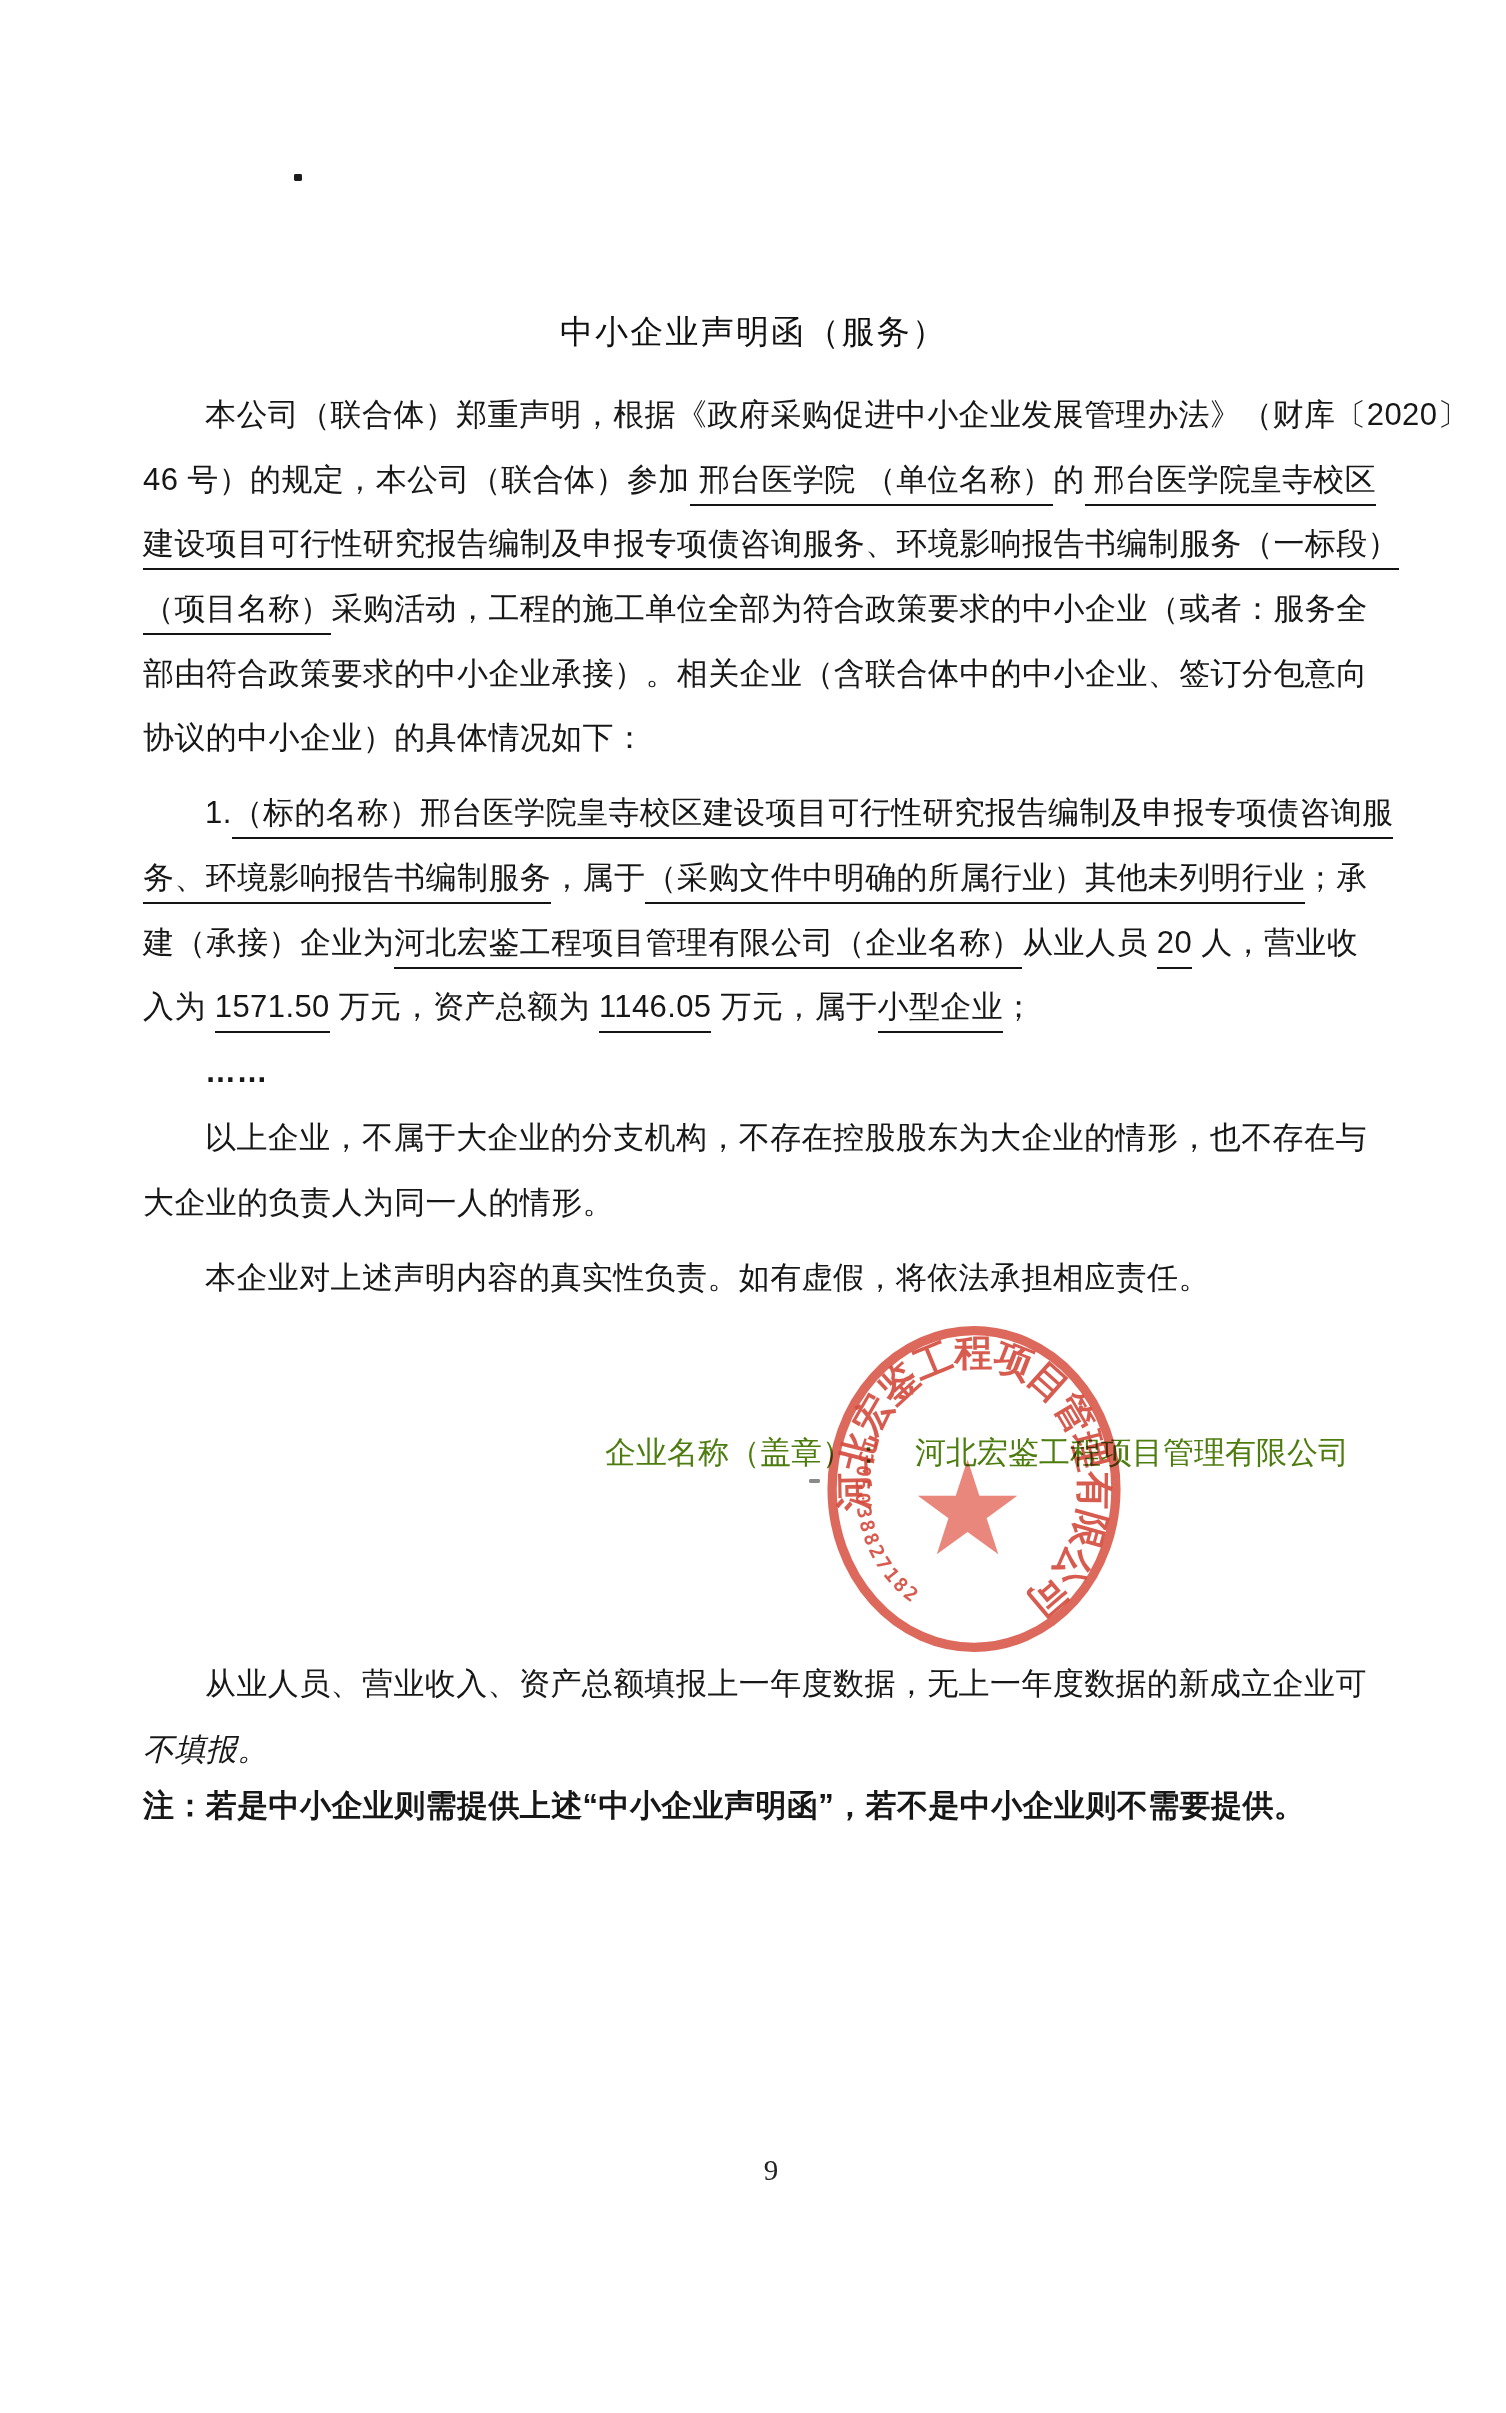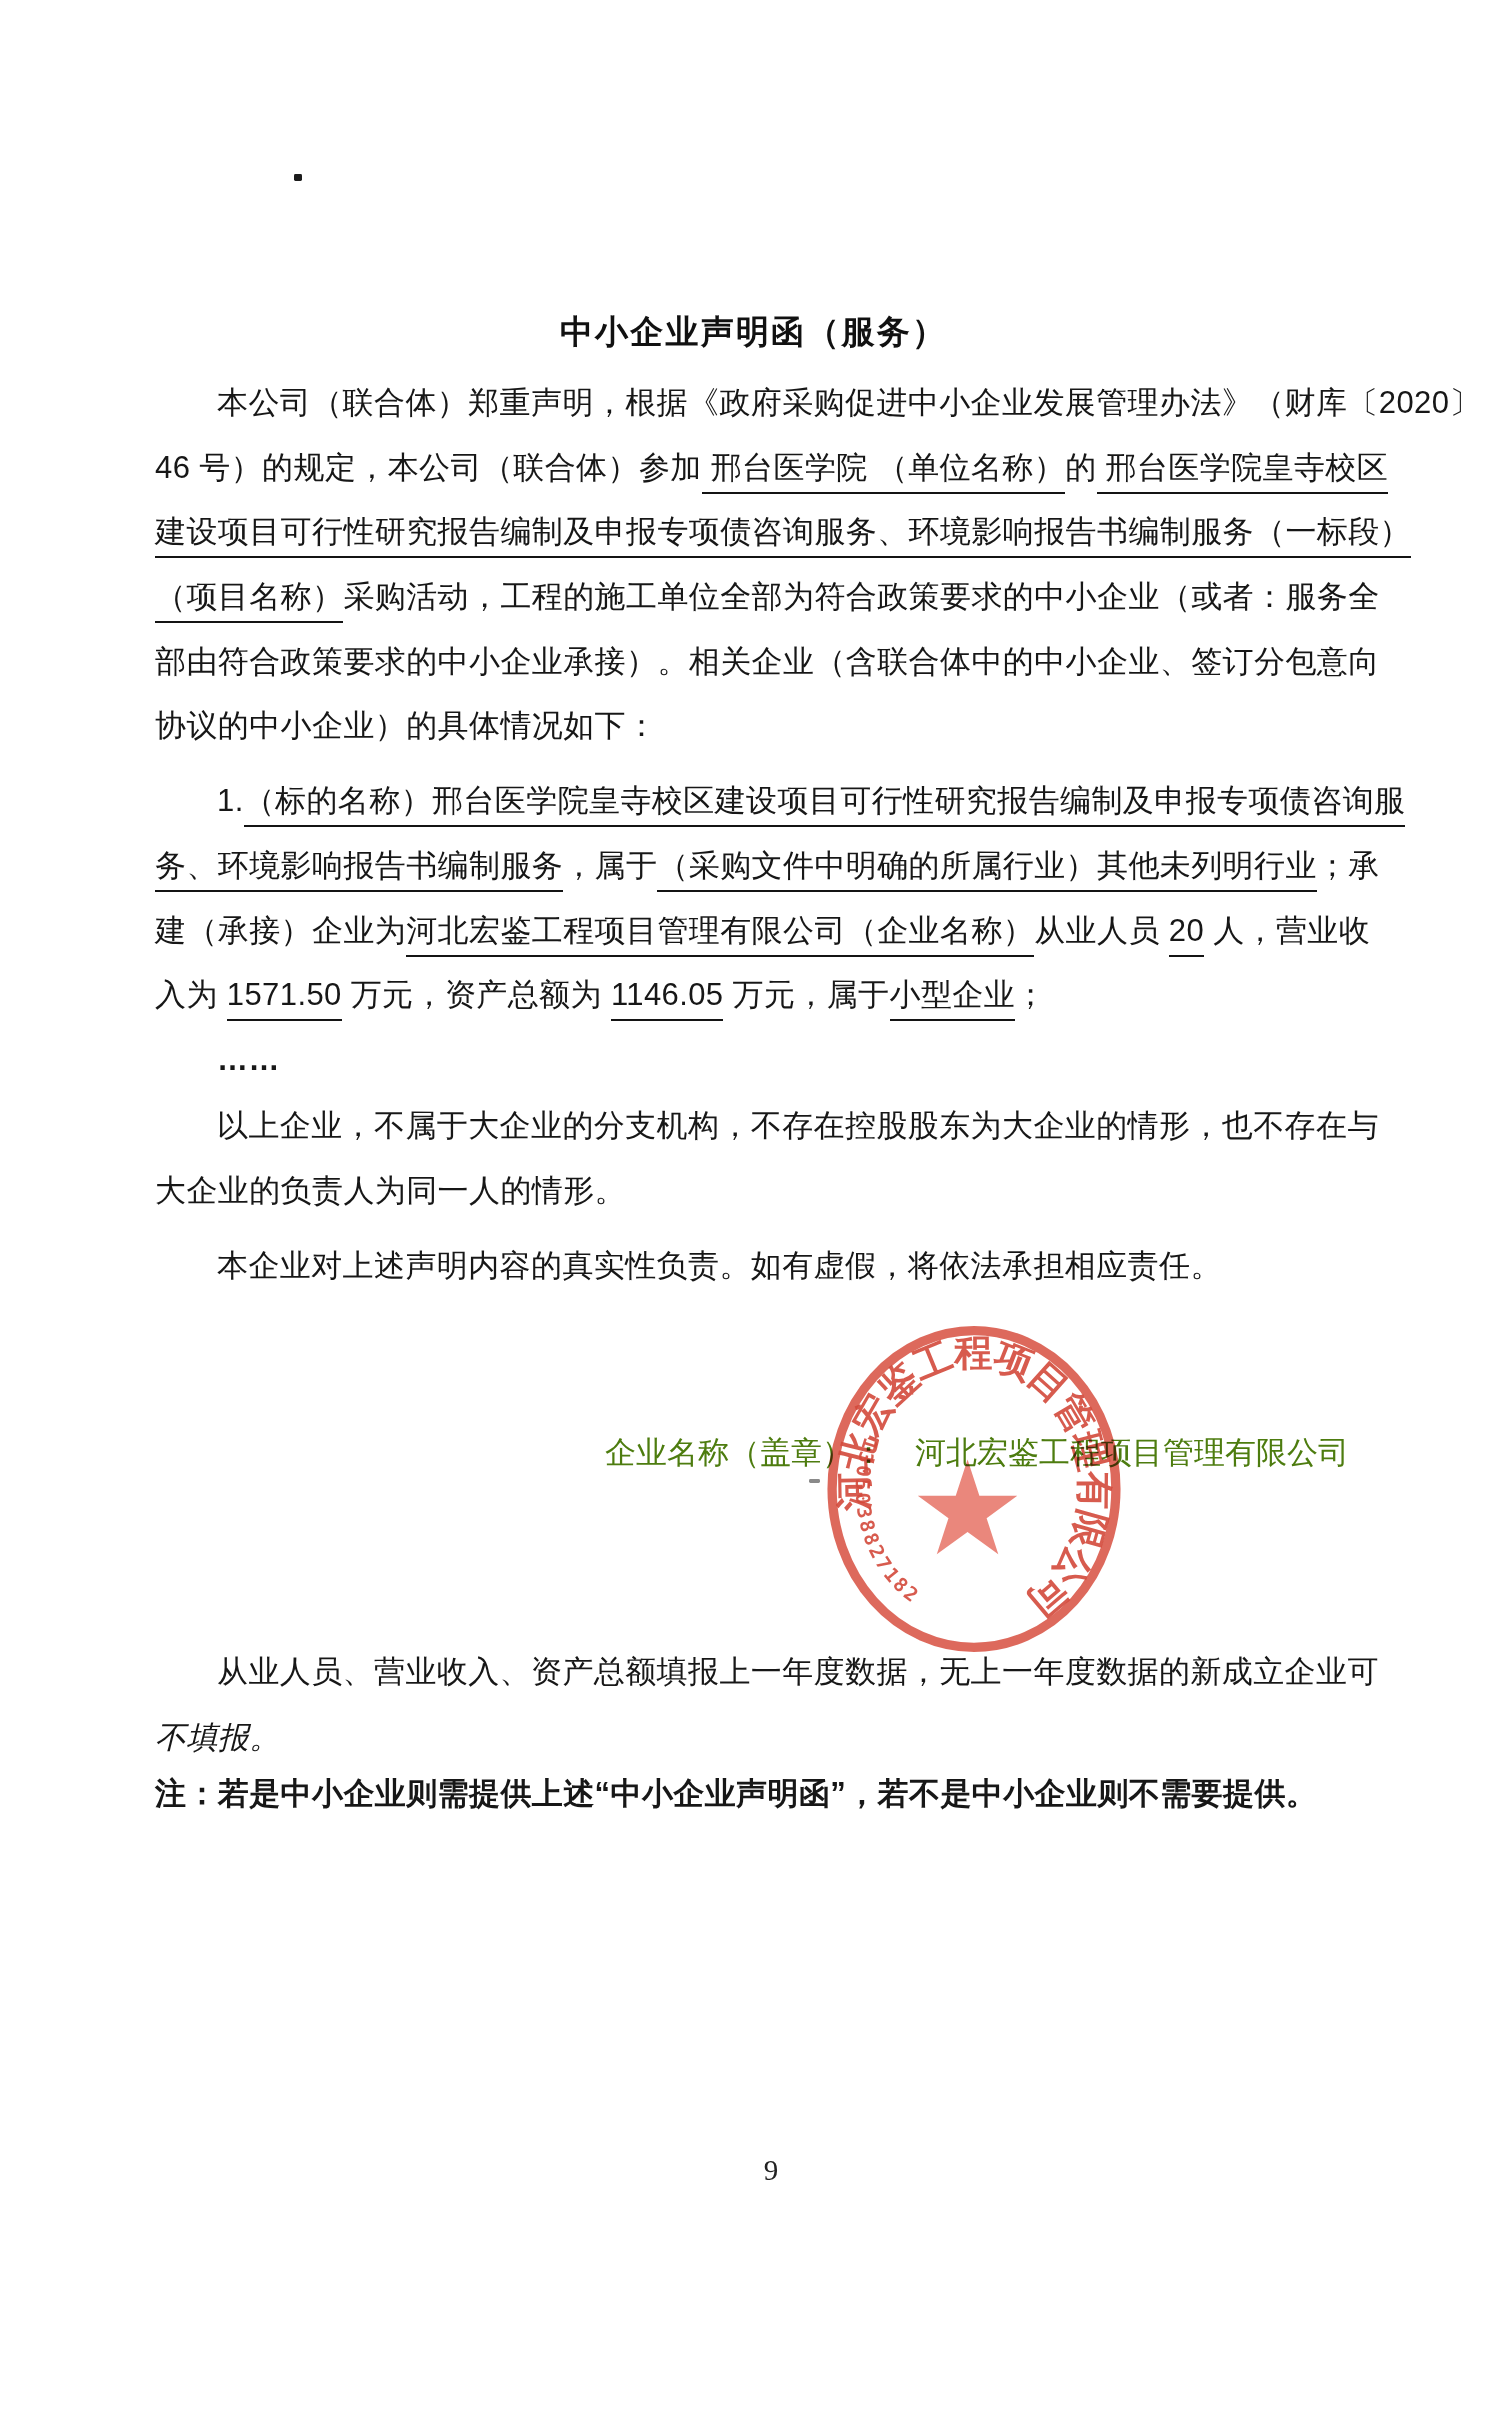--- a/index.html
+++ b/index.html
@@ -10,32 +10,33 @@
     background:#ffffff;
     font-family:"Liberation Sans", sans-serif;
     color:#171717;
     overflow:hidden;
   }
   .doc-title{
     position:absolute;
     top:310px;left:0;width:1507px;
     text-align:center;
     font-size:33px;
-    font-weight:700;
+    font-weight:400;
     letter-spacing:2.2px;
     color:#111;
   }
   .line{
     position:absolute;
-    left:155px;width:1248px;
+    left:143px;width:1248px;
     font-size:31px;
     line-height:46px;
     letter-spacing:0.4px;
     white-space:nowrap;
     color:#171717;
+    margin-top:12px;
   }
   .line.ind{padding-left:62px;}
   .line .u{border-bottom:2.5px solid #141414;padding-bottom:7px;}
   .line .b{font-weight:700;}
   .sig-line{
     position:absolute;
     font-size:31px;
     white-space:pre;
     color:#4d7c0f;
   }

